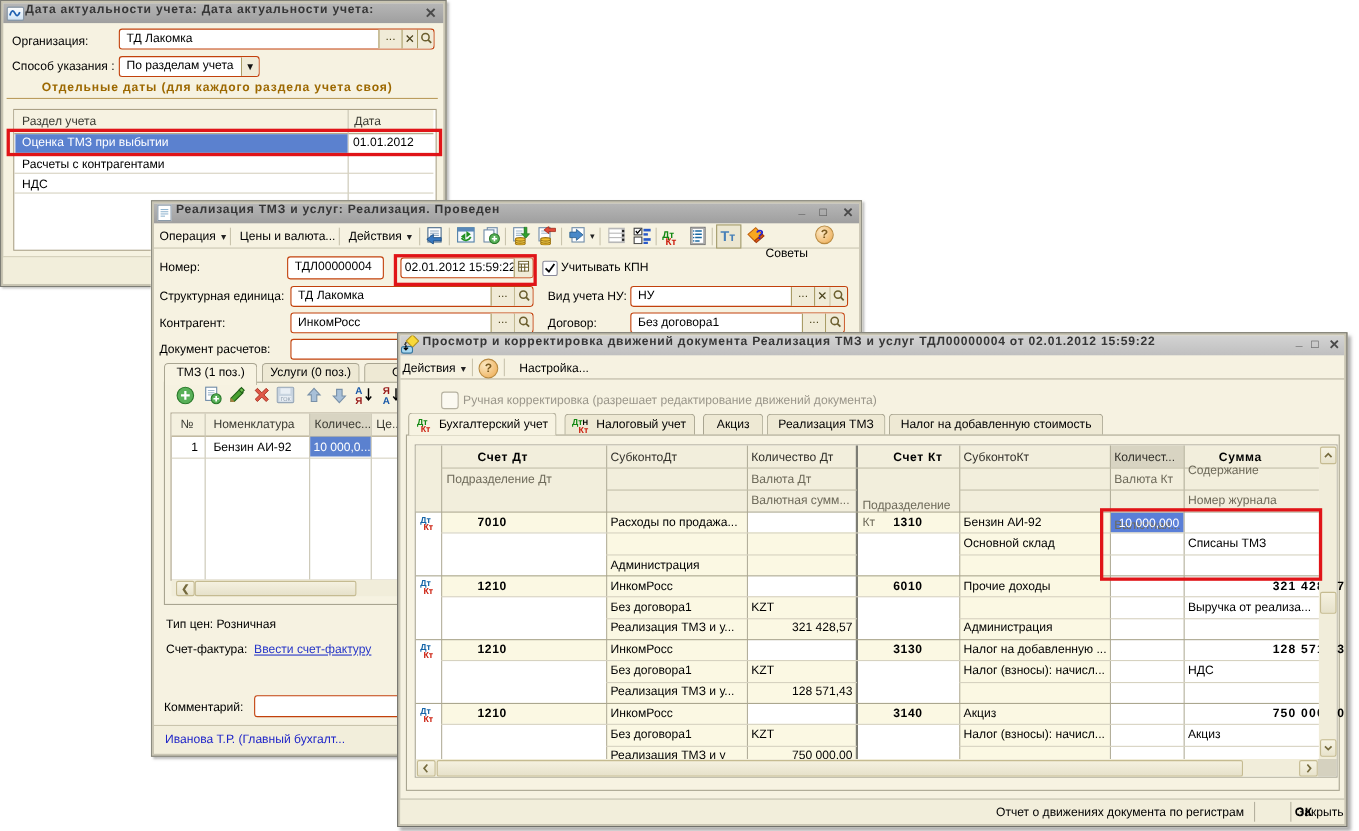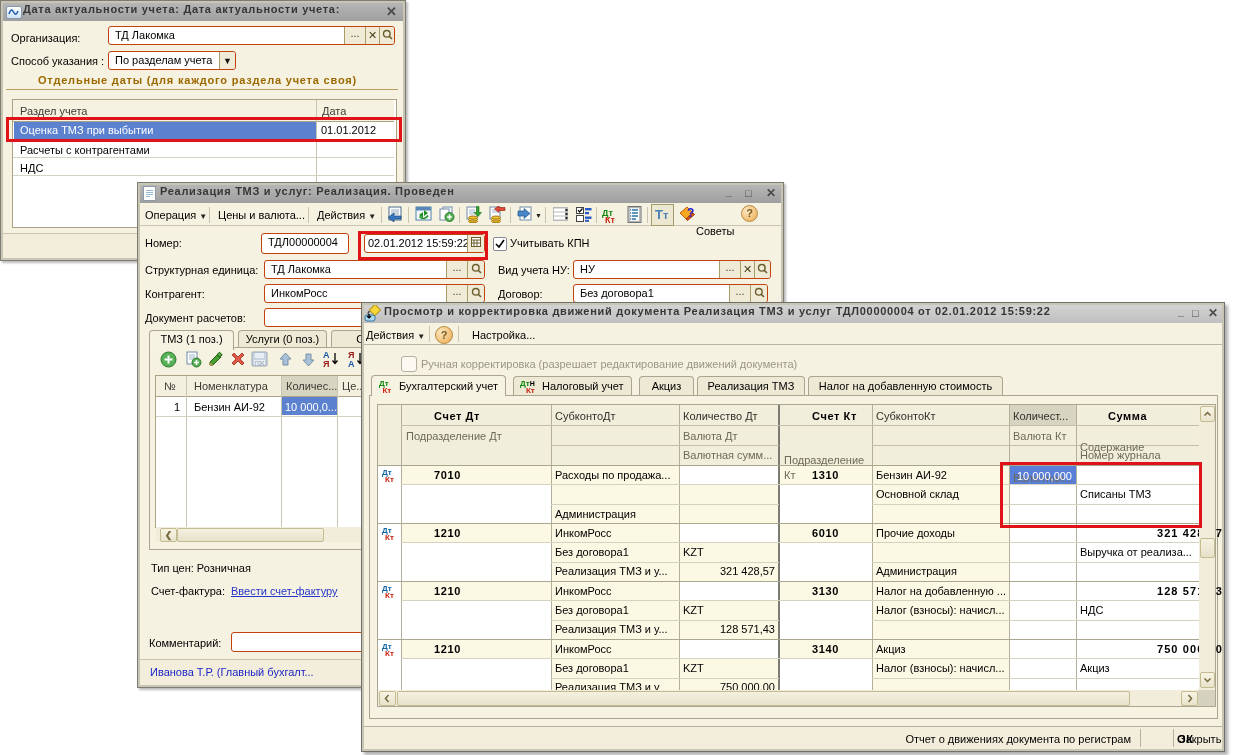--- a/index.html
+++ b/index.html
@@ -449,21 +449,21 @@
     <div class="a" style="left:177px;top:5px;color:#32302a;">СубконтоДт</div>
     <div class="a" style="left:305px;top:5px;color:#32302a;">Количество Дт</div>
     <div class="a bold" style="left:406px;top:5px;">Счет Кт</div>
     <div class="a" style="left:498px;top:5px;color:#32302a;">СубконтоКт</div>
     <div class="a" style="left:635px;top:5px;color:#32302a;">Количест...</div>
     <div class="a bold" style="left:702px;top:5px;">Сумма</div>
     <div class="a gray" style="left:28px;top:25px;">Подразделение Дт</div>
     <div class="a gray" style="left:305px;top:25px;">Валюта Дт</div>
     <div class="a gray" style="left:406px;top:36px;width:88px;white-space:normal;line-height:15px;margin-top:12px;">Подразделение Кт</div>
     <div class="a gray" style="left:635px;top:25px;">Валюта Кт</div>
-    <div class="a gray" style="left:702px;top:36px;">Содержание</div>
+    <div class="a gray" style="left:702px;top:17px;">Содержание</div>
     <div class="a gray" style="left:305px;top:44px;">Валютная сумм...</div>
     <div class="a gray" style="left:635px;top:51px;margin-top:16px;">Валютная...</div>
     <div class="a gray" style="left:702px;top:44px;">Номер журнала</div>
 
     <div class="dk" style="left:4px;top:64px;"><i>Дт</i><br><b>Кт</b></div>
     <div class="a bold" style="left:28px;top:64px;">7010</div>
     <div class="a" style="left:177px;top:64px;">Расходы по продажа...</div>
     <div class="a" style="left:177px;top:103px;">Администрация</div>
     <div class="a bold" style="left:406px;top:64px;">1310</div>
     <div class="a" style="left:498px;top:64px;">Бензин АИ-92</div>

